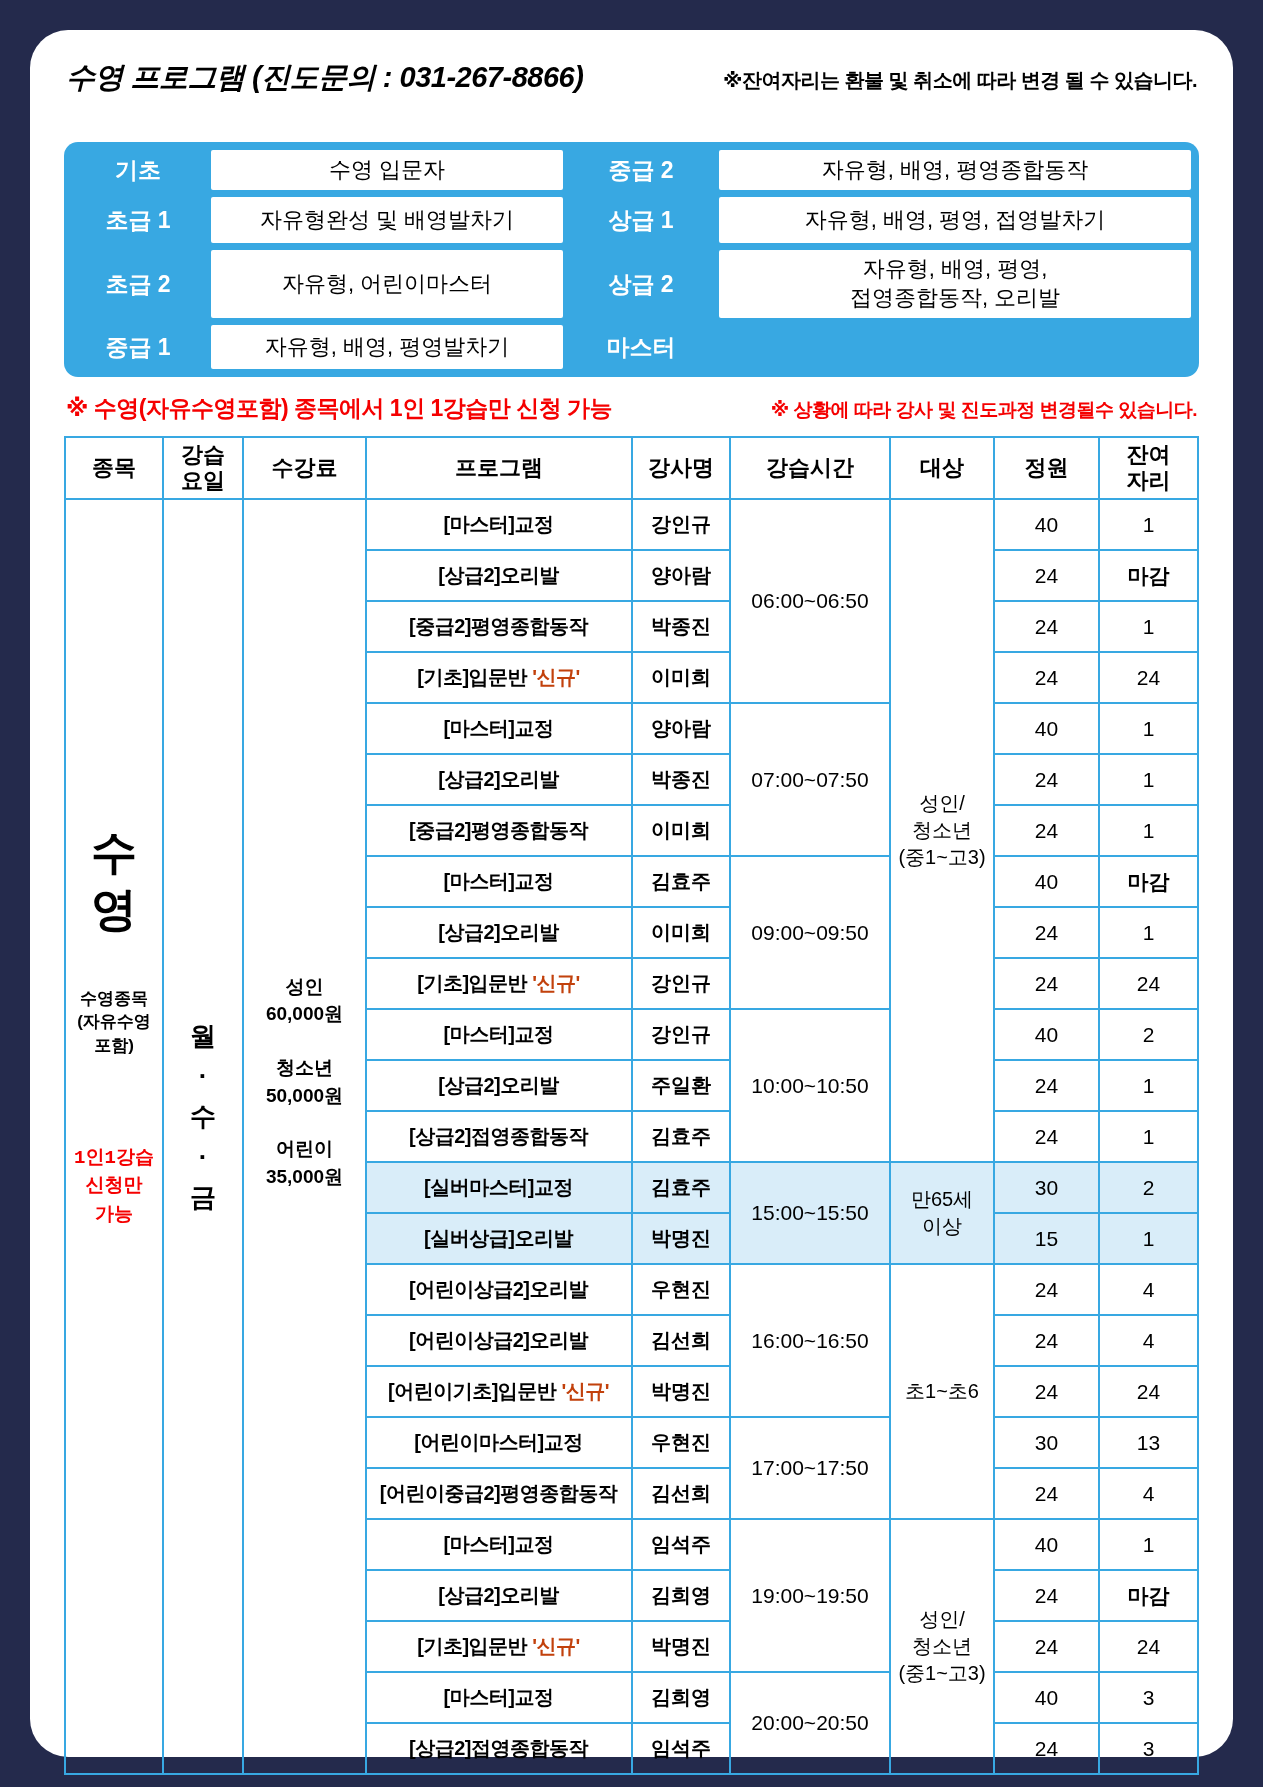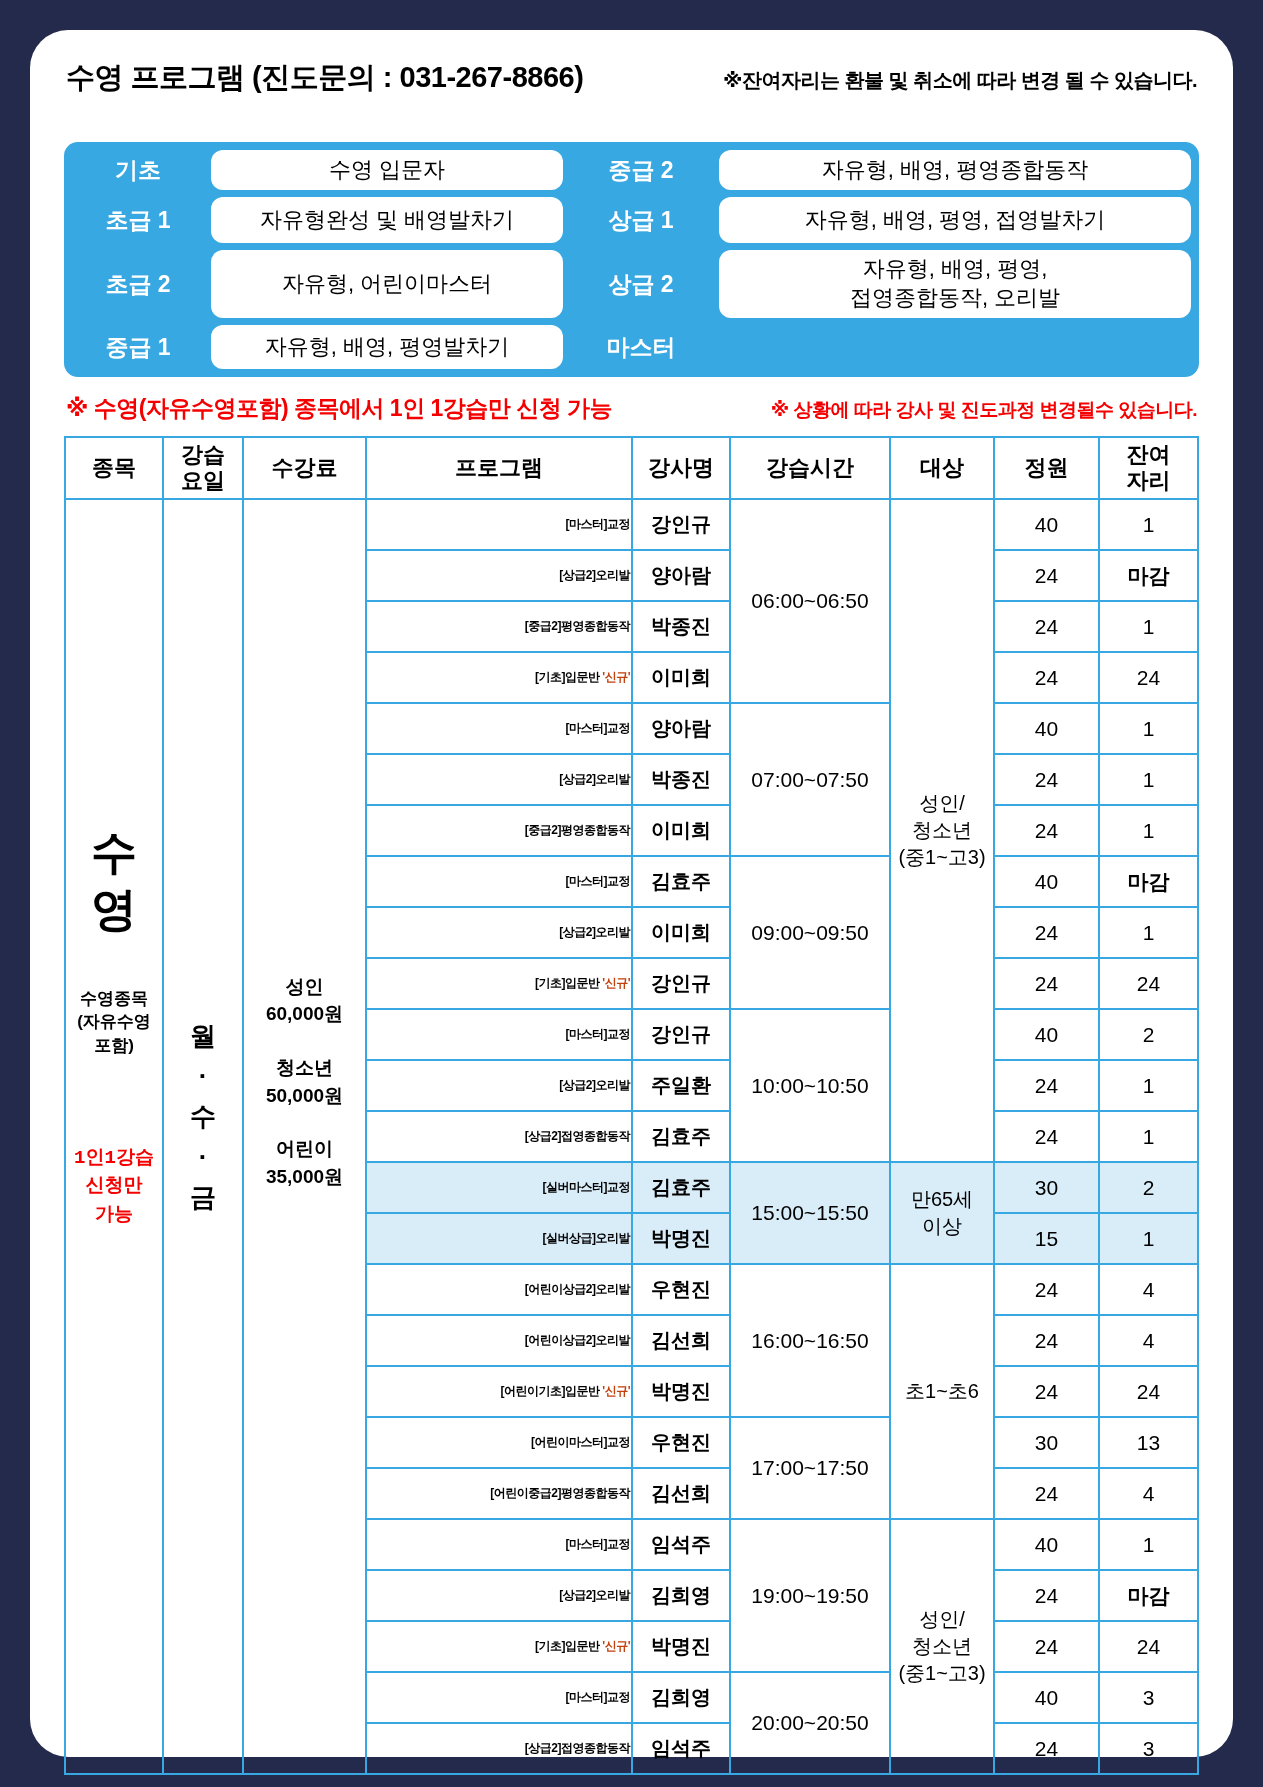--- a/index.html
+++ b/index.html
@@ -11,43 +11,43 @@
   }
   .card{
     position:absolute;left:30px;top:30px;
     width:1203px;height:1727px;
     background:#ffffff;border-radius:38px;
     box-sizing:border-box;
     padding:18px 34px 22px 34px;
   }
   
   .title-row{display:flex;justify-content:space-between;align-items:baseline;margin:10px 2px 16px 2px;}
-  .title{font-size:29px;font-weight:800;color:#000;letter-spacing:-0.5px;}
+  .title{font-size:29px;font-weight:800;color:#000;letter-spacing:-0.5px;font-style:italic;}
   .title-note{font-size:20px;font-weight:700;color:#000;letter-spacing:-0.5px;}
   
   .levels{
     background:#38a8e2;border-radius:14px;padding:8px;
     display:grid;
     grid-template-columns:132px 352px 142px 1fr;
     grid-template-rows:40px 46px 68px 44px;
     gap:7px;
     margin-top:44px;
   }
   .lv-label{color:#fff;font-weight:700;font-size:23px;display:flex;align-items:center;justify-content:center;}
-  .lv-desc{background:#fff;border-radius:12px;color:#000;font-size:22px;display:flex;align-items:center;justify-content:center;text-align:center;white-space:pre-line;line-height:1.3;}
+  .lv-desc{background:#fff;border-radius:2px;color:#000;font-size:22px;display:flex;align-items:center;justify-content:center;text-align:center;white-space:pre-line;line-height:1.3;}
   
   .notice-row{display:flex;justify-content:space-between;align-items:baseline;margin:16px 2px 12px 2px;}
   .notice-left{color:#f50000;font-size:23px;font-weight:700;letter-spacing:-0.5px;}
   .notice-right{color:#f50000;font-size:19px;font-weight:700;letter-spacing:-0.5px;}
   
   table.sched{border-collapse:collapse;table-layout:fixed;width:1133px;}
   .sched th,.sched td{border:2px solid #38a8e2;box-sizing:border-box;background-clip:padding-box;}
   .sched th{height:62px;font-size:22px;font-weight:700;color:#000;background:#fff;white-space:pre-line;line-height:1.2;text-align:center;}
   .sched td{height:51px;font-size:21px;color:#000;text-align:center;vertical-align:middle;}
-  td.prog{text-align:right;padding-left:0;font-weight:600;font-size:12px;letter-spacing:-0.5px;}
+  td.prog{text-align:center;padding-left:0;font-weight:600;font-size:20px;letter-spacing:-0.5px;}
   td.inst{font-weight:600;font-size:20px;}
   td.time{font-size:21px;}
   td.tgt{font-size:20px;white-space:pre-line;line-height:1.35;}
   td.num{font-size:21px;}
   .closed{color:#ff0000;font-weight:700;}
   .tag{color:#c2410c;}
   .hl{background:#d9edf9;}
   .kT{border-top:5px solid #38a8e2;}
   .kB{border-bottom:5px solid #38a8e2;}
   .kL{border-left:5px solid #38a8e2;}

